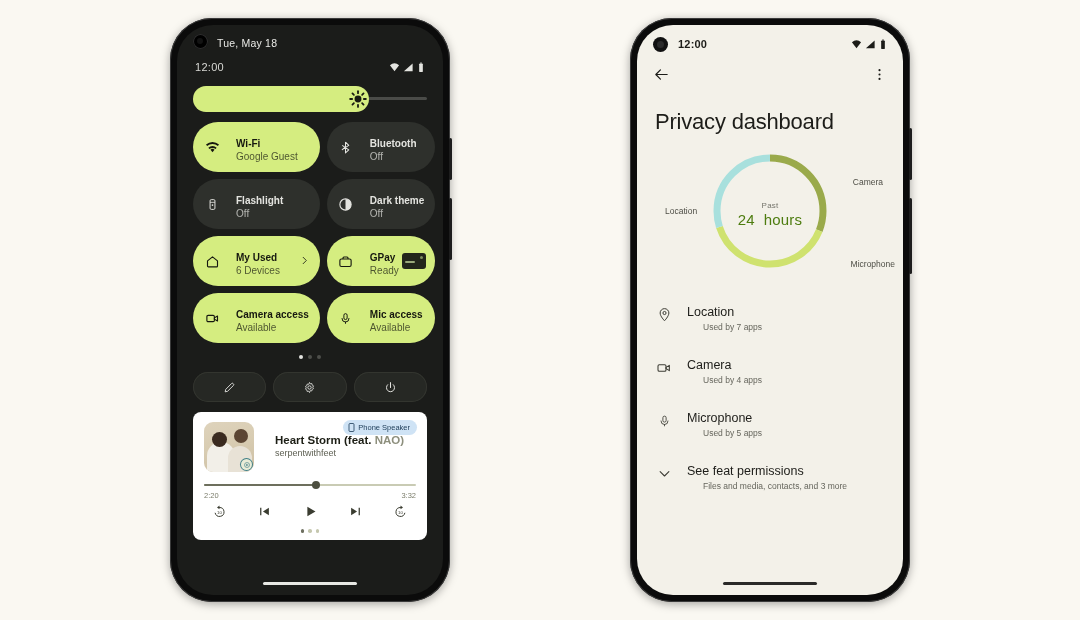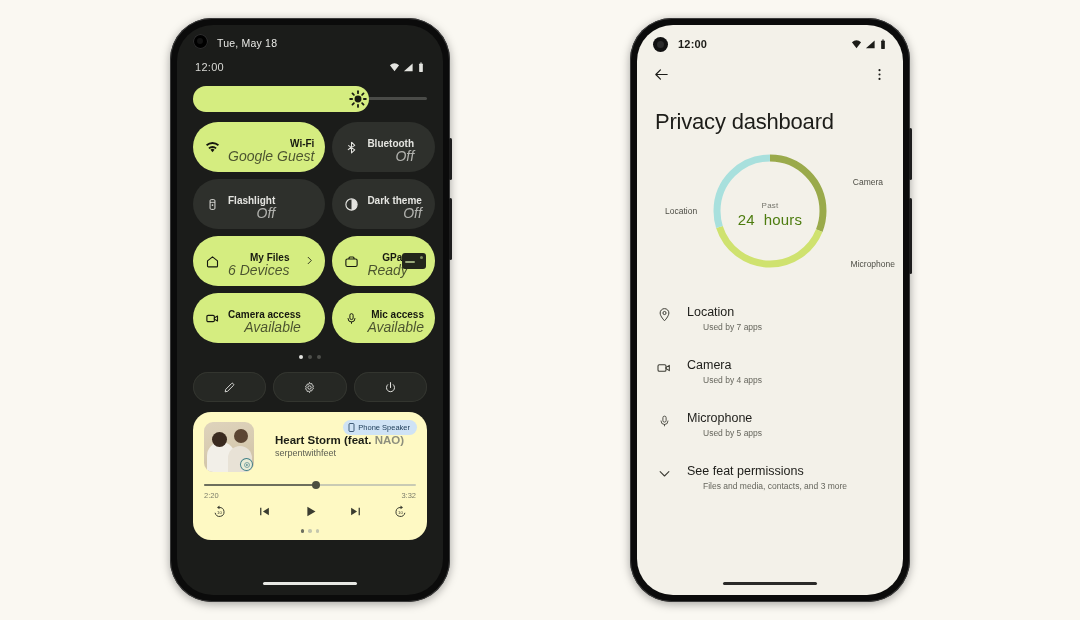--- a/index.html
+++ b/index.html
@@ -77,29 +77,29 @@
     position:absolute;left:calc(75% - 20px);top:4px;
     width:18px;height:18px;
   }
 
   .tiles{
     margin:10px 16px 0 16px;
     display:grid;grid-template-columns:1fr 1fr;gap:7px;
   }
   .tile{
     height:50px;border-radius:25px;
-    display:flex;align-items:center;gap:8px;
-    padding:0 11px;position:relative;box-sizing:border-box;text-align:right;
+    display:flex;align-items:center;gap:16px;
+    padding:0 11px;position:relative;box-sizing:border-box;
   }
   .tile.dark{background:#2e302c;color:#e4e4e0;}
   .tile.active{background:#d5ed80;color:#16180f;}
   .tile .t-icon{width:16px;height:16px;flex:0 0 16px;display:flex;align-items:center;justify-content:center;}
   .tile .t-text{min-width:0;}
   .tile .t-title{font-size:10px;font-weight:bold;line-height:12px;white-space:nowrap;}
-  .tile .t-sub{font-size:14px;line-height:11px;opacity:.72;white-space:nowrap;font-style:italic;}
+  .tile .t-sub{font-size:10px;line-height:11px;opacity:.72;white-space:nowrap;}
   .tile .chev{position:absolute;right:10px;top:50%;transform:translateY(-50%);}
   .tile .gpay-card{
     position:absolute;right:9px;top:50%;transform:translateY(-50%);
     width:24px;height:16px;border-radius:3px;background:#23261b;
   }
   .tile .gpay-card:after{
     content:"";position:absolute;left:3px;top:8px;width:10px;height:2px;background:#9aa97a;border-radius:1px;
   }
   .tile .gpay-card:before{
     content:"";position:absolute;right:3px;top:3px;width:3px;height:3px;border-radius:50%;background:#7f8f61;
@@ -115,21 +115,21 @@
     margin:13px 16px 0 16px;display:flex;gap:7px;
   }
   .ctrl-btn{
     flex:1;height:30px;border-radius:15px;background:#262824;
     display:flex;align-items:center;justify-content:center;
     box-shadow:0 0 0 1px #33352f inset;
   }
 
   .media{
     margin:10px 16px 0 16px;
-    background:#fef9c3;border-radius:18px;
+    background:#ffffff;border-radius:8px;
     padding:10px 11px 7px 11px;color:#1d1f16;position:relative;
   }
   .media-top{display:flex;gap:21px;}
   .album{
     width:50px;height:50px;border-radius:9px;flex:0 0 50px;position:relative;overflow:hidden;
     background:linear-gradient(165deg,#ded3bc 0%,#d8ccb2 45%,#cdbfa3 100%);
   }
   .album .fig1{position:absolute;left:3px;bottom:-4px;width:28px;height:34px;border-radius:14px 14px 6px 6px;background:#f2efe8;}
   .album .fig2{position:absolute;right:2px;bottom:-6px;width:24px;height:32px;border-radius:12px 12px 5px 5px;background:#e8e2d6;}
   .album .head1{position:absolute;left:8px;top:10px;width:15px;height:15px;border-radius:50%;background:#3a2a1f;}
@@ -310,21 +310,21 @@
           </span>
         </div>
 
         <div class="tile active">
           <span class="t-icon">
             <svg width="15" height="15" viewBox="0 0 24 24">
                 <path d="M4 11l8-6.5 8 6.5v8a1.5 1.5 0 0 1-1.5 1.5h-13A1.5 1.5 0 0 1 4 19z" stroke="#16180f" stroke-width="1.8" fill="none" stroke-linejoin="round"></path>
               </svg>
           </span>
           <span class="t-text">
-            <span class="t-title">My Files</span>
+            <span class="t-title">My Used</span>
             <span class="t-sub" style="display:block">6 Devices</span>
           </span>
           <span class="chev">
             <svg width="11" height="11" viewBox="0 0 24 24">
                 <path d="M9 5l7 7-7 7" stroke="#2a2d1c" stroke-width="2" fill="none" stroke-linecap="round" stroke-linejoin="round"></path>
               </svg>
           </span>
         </div>
 
         <div class="tile active">

